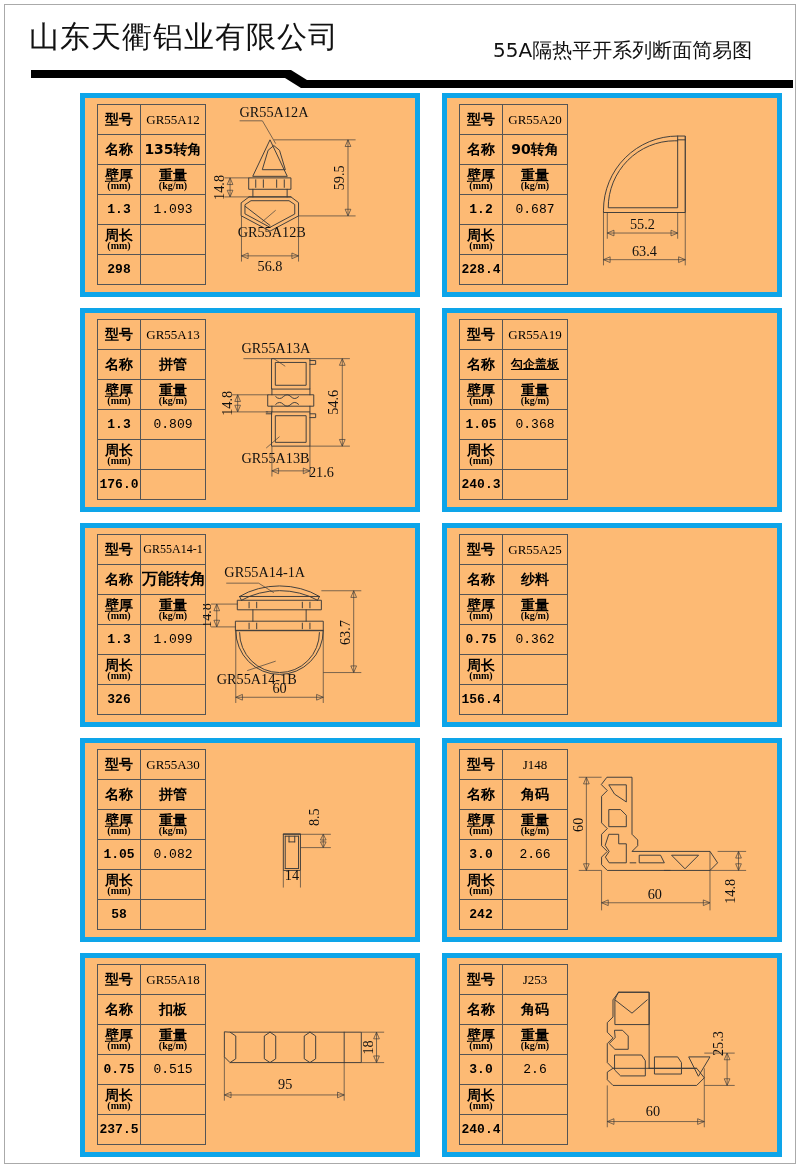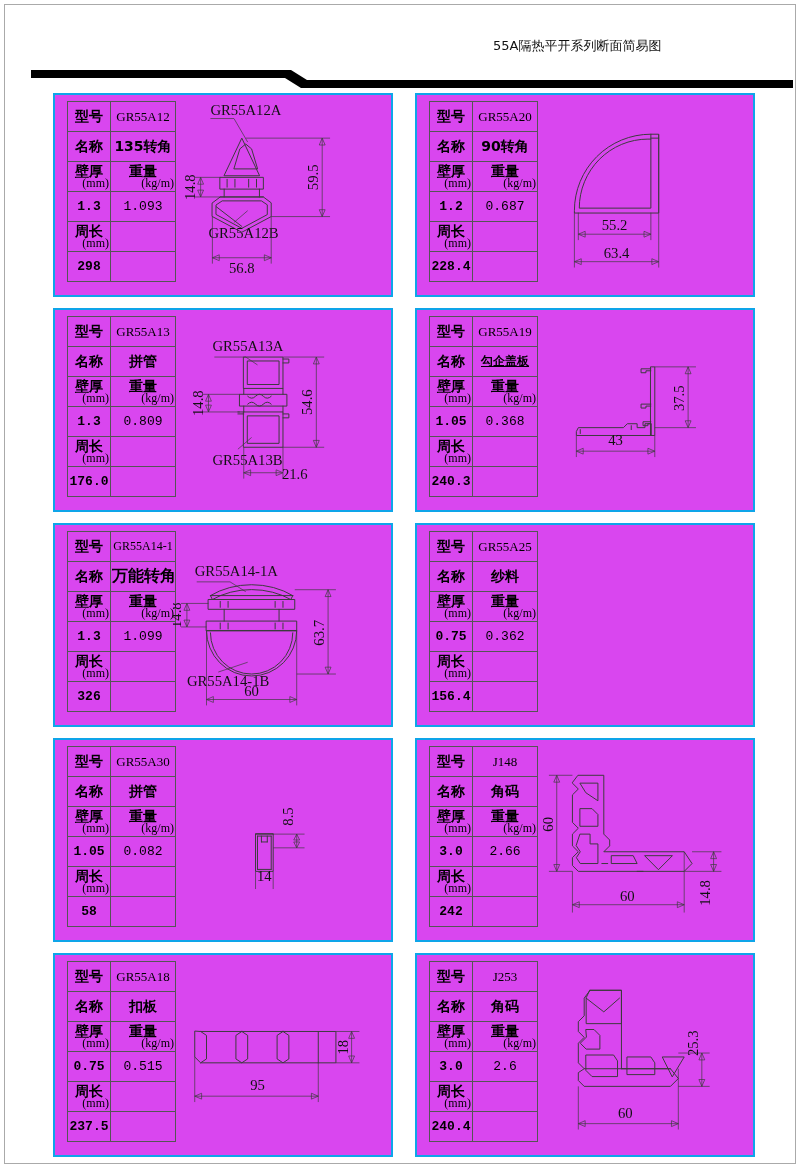--- a/index.html
+++ b/index.html
@@ -43,38 +43,39 @@
     font-size: 30px;
     letter-spacing: 1px;
     white-space: nowrap;
     color: #111;
   }
   #doc-title {
     position: absolute;
     left: 488px;
     top: 32px;
     font-family: "DejaVu Sans", "Liberation Sans", sans-serif;
-    font-size: 13px;
+    font-size: 20px;
     letter-spacing: 0px;
     white-space: nowrap;
     color: #111;
   }
   #banner-rule {
     position: absolute;
     left: 0; top: 55px;
     width: 792px;
     height: 28px;
   }
 
   
   .panel {
     position: absolute;
-    border: 2px solid #0ea5e9;
+    border: 5px solid #0ea5e9;
     box-sizing: border-box;
-    background: #d946ef;
+    background: #fdba74;
+    margin-left: 27px;
   }
 
   
   .spec-table {
     position: absolute;
     left: 12px;
     top: 6px;
     width: 102px;
     border-collapse: collapse;
     table-layout: fixed;
@@ -103,26 +104,25 @@
     font-family: "DejaVu Sans", "Liberation Sans", sans-serif;
     font-weight: bold;
     font-size: 14px;
   }
   .spec-table td.num {
     font-family: Liberation Mono, monospace;
     font-size: 13px;
   }
   .unit {
     display: block;
-    font-size: 12px;
+    font-size: 10px;
     font-family: "Liberation Serif", serif;
-    font-weight: normal;
+    font-weight: bold;
     line-height: 1;
     margin-top: -1px;
-    text-align: right;
   }
   .stacked {
     display: block;
     line-height: 1;
   }
 
   
   .draw-area {
     position: absolute;
     left: 118px;
@@ -163,20 +163,21 @@
   svg text.partlbl {
     font-size: 15px;
   }
 </style>
 </head>
 <body>
 
 <div id="page">
 
   <div id="header">
+    <div id="company-name">山东天衢铝业有限公司</div>
     <div id="doc-title">55A隔热平开系列断面简易图</div>
     <svg id="banner-rule" viewBox="0 0 792 28">
       <polygon points="26,10 286,10 302,20 788,20 788,28 296,28 280,18 26,18" fill="#000"></polygon>
     </svg>
   </div>
 
   <div class="panel" style="left:48px;  top:88px;  width:340px; height:204px;">
     <table class="spec-table">
       <tbody>
           <tr>
@@ -412,40 +413,20 @@
               <span class="unit">(mm)</span>
             </td>
           <td class="val"></td>
           </tr>
       <tr>
             <td class="lbl num">240.3</td>
           <td class="val"></td>
           </tr>
     </tbody>
       </table>
-    <div class="draw-area">
-      <svg viewBox="0 0 222 204" preserveAspectRatio="xMidYMid meet">
-
-        <path class="prof" d="M118,58 L122,58 L122,128 L118,128 Z"></path>
-        <path class="prof" d="M118,60 L108,60 L108,64 L113,64 L113,62 L118,62"></path>
-        <path class="prof" d="M118,96 L108,96 L108,100 L113,100 L113,98 L118,98"></path>
-        <path class="prof" d="M118,114 L110,114 L110,118 L115,118 L115,116 L118,116"></path>
-
-        <path class="prof" d="M118,116 L112,116 L112,120 L104,120 L104,116 L94,116 L90,120 L44,120 L42,124 L42,128 L118,128 Z"></path>
-        <path class="prof" d="M46,122 L46,126 M98,118 L98,122"></path>
-
-        <path class="dim" d="M122,58 L164,58 M122,120 L164,120 M156,58 L156,120"></path>
-        <path class="dim" d="M156,58 l-3,7 l6,0 z M156,120 l-3,-7 l6,0 z" fill="#3a3a3a"></path>
-        <text class="dimtxt" x="152" y="90" transform="rotate(-90 152 90)" text-anchor="middle">37.5</text>
-
-        <path class="dim" d="M42,128 L42,150 M122,128 L122,150 M42,144 L122,144"></path>
-        <path class="dim" d="M42,144 l7,-3 l0,6 z M122,144 l-7,-3 l0,6 z" fill="#3a3a3a"></path>
-        <text class="dimtxt" x="82" y="138" text-anchor="middle">43</text>
-      </svg>
-    </div>
   </div>
 
   <div class="panel" style="left:48px;  top:518px; width:340px; height:204px;">
     <table class="spec-table">
       <tbody>
           <tr>
             <td class="lbl">型号</td>
           <td class="val" style="font-size:12px;text-align:center;">GR55A14-1</td>
           </tr>
       <tr>

